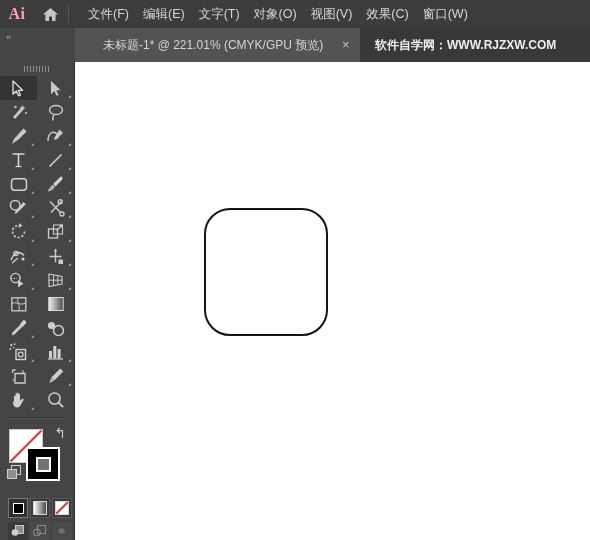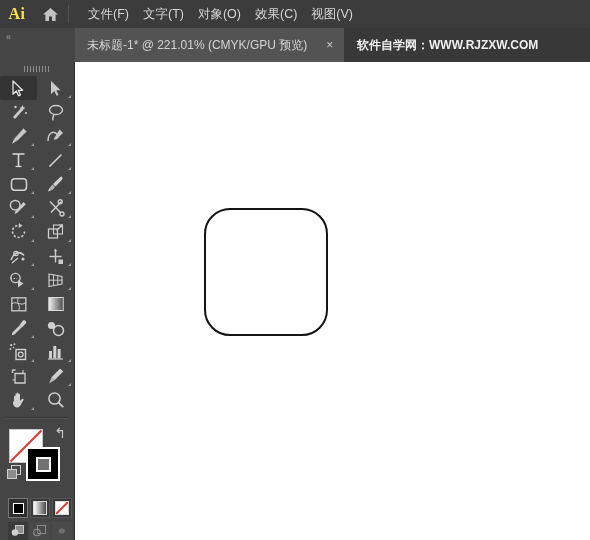--- a/index.html
+++ b/index.html
@@ -27,21 +27,21 @@
     background: #3c3c3c;
     display: flex;
     align-items: center;
   }
   .ai-logo {
     width: 34px;
     height: 28px;
     display: flex;
     align-items: center;
     justify-content: center;
-    color: #fde047;
+    color: #fca5a5;
     font-size: 16px;
     font-weight: bold;
     letter-spacing: 0.5px;
     font-family: "Liberation Serif", serif;
   }
   .home-btn {
     width: 32px;
     height: 28px;
     display: flex;
     align-items: center;
@@ -97,31 +97,32 @@
     background: #535353;
     display: flex;
     align-items: center;
     padding: 0 6px 0 12px;
     box-sizing: border-box;
   }
   .tab-doc-title {
     color: #d4d4d4;
     font-size: 12px;
     white-space: nowrap;
+    margin-left: 16px;
   }
   .tab-close {
     color: #c8c8c8;
     font-size: 12px;
     margin-left: 14px;
     padding: 0 5px;
     line-height: 14px;
   }
   .tab-promo {
     position: absolute;
-    left: 344px; top: 0;
+    left: 362px; top: 0;
     height: 34px;
     display: flex;
     align-items: center;
     padding-left: 13px;
     background: #383838;
     right: 0;
   }
   .tab-promo-text {
     color: #efefef;
     font-size: 12px;
@@ -307,24 +308,26 @@
   <div class="menubar">
     <div class="ai-logo">Ai</div>
     <div class="home-btn">
       <svg width="17" height="15" viewBox="0 0 17 15">
         <path d="M8.5 1 L16 7.5 L13.6 7.5 L13.6 14 L10 14 L10 9.5 L7 9.5 L7 14 L3.4 14 L3.4 7.5 L1 7.5 Z" fill="#c4c4c4"></path>
       </svg>
     </div>
     <div class="menu-sep"></div>
     <div class="menu-items">
       <div class="menu-item">文件(F)</div>
+      <div class="menu-item">编辑(E)</div>
       <div class="menu-item">文字(T)</div>
       <div class="menu-item">对象(O)</div>
+      <div class="menu-item">视图(V)</div>
       <div class="menu-item">效果(C)</div>
-      <div class="menu-item">视图(V)</div>
+      <div class="menu-item">窗口(W)</div>
     </div>
   </div>
 
   <div class="tabbar">
     <div class="tab-left-pad">
       <div class="collapse-arrows">«</div>
     </div>
     <div class="tab-doc">
       <span class="tab-doc-title">未标题-1* @ 221.01% (CMYK/GPU 预览)</span>
       <span class="tab-close">×</span>

